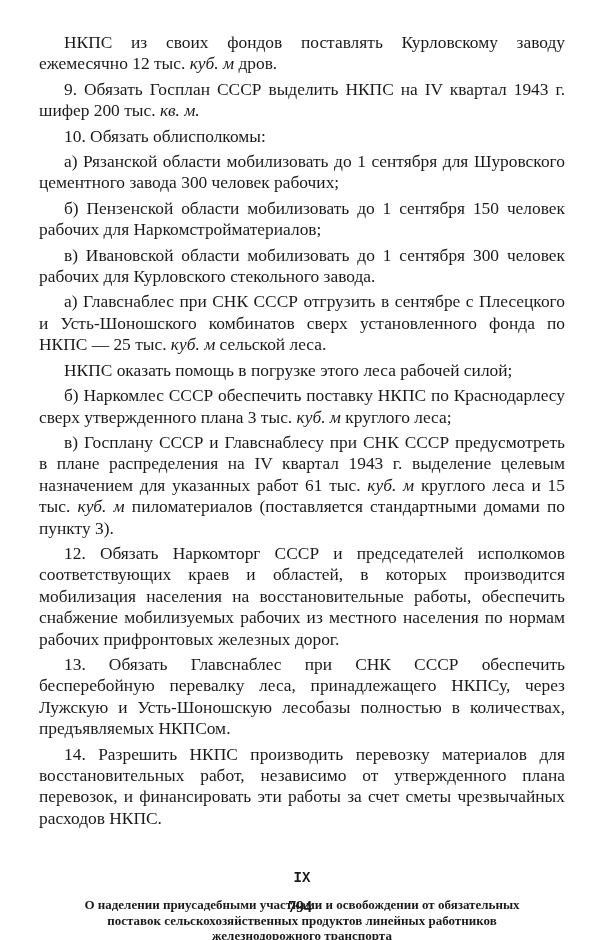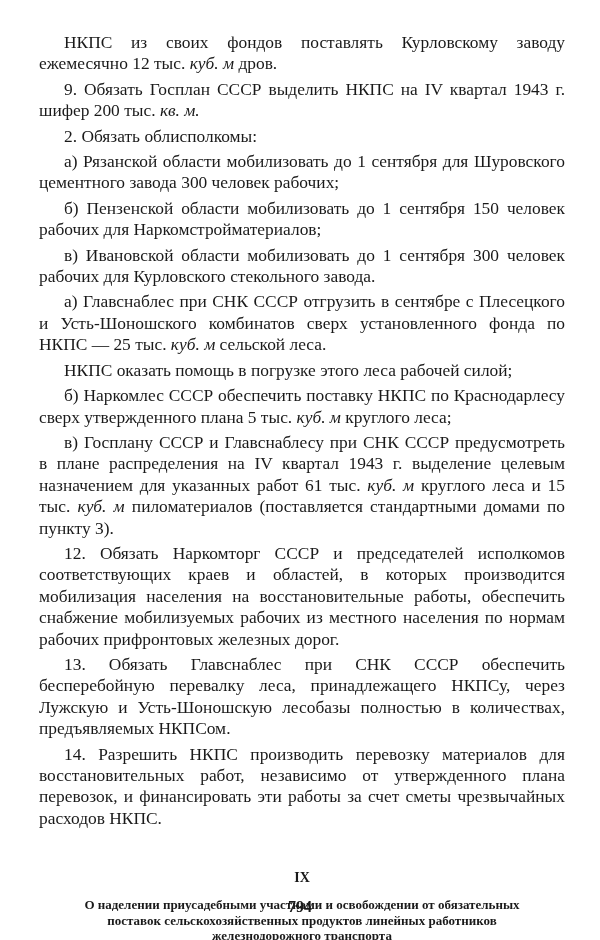--- a/index.html
+++ b/index.html
@@ -1,39 +1,39 @@
 <!DOCTYPE html>
 <html><head>
 <meta charset="utf-8">
 <style>
   html, body { margin: 0; padding: 0; background: #ffffff; }
   body { width: 600px; height: 940px; position: relative; overflow: hidden; color: #1a1a1a; }
   .page { position: absolute; left: 35px; top: 28px; width: 534px; font-family: "Liberation Serif", serif; font-size: 17.4px; line-height: 21.4px; }
   .para { margin: 4px; text-align: justify; text-indent: 25px; hyphens: manual; }
   .it { font-style: italic; }
   .section { margin-top: 40px; text-align: center; }
-  .section-num { font-family: Liberation Serif, serif; font-weight: bold; font-size: 14px; line-height: 18px; margin-bottom: 10px; }
+  .section-num { font-family: Liberation Mono, monospace; font-weight: bold; font-size: 14px; line-height: 18px; margin-bottom: 10px; }
   .section-title { font-family: "Liberation Serif", serif; font-weight: bold; font-size: 13px; line-height: 15.5px; padding: 0 40px; }
   .section-body { margin-top: 14px; }
   .page-number { position: absolute; left: 0; right: 0; top: 898px; text-align: center; font-family: "Liberation Serif", serif; font-weight: bold; font-size: 16px; }
 </style>
 </head>
 <body>
 
 <div class="page">
   <div id="top-body">
       <p class="para"><span>НКПС из своих фондов поставлять Курловскому заводу ежемесячно 12 тыс. </span><span class="it">куб. м</span><span> дров.</span></p>
       <p class="para"><span>9. Обязать Госплан СССР выделить НКПС на IV квартал 1943 г. шифер 200 тыс. </span><span class="it">кв. м.</span></p>
-      <p class="para"><span>2. Обязать облисполкомы:</span></p>
+      <p class="para"><span>10. Обязать облисполкомы:</span></p>
       <p class="para"><span>а) Рязанской области мобилизовать до 1 сентября для Шуровского цементного завода 300 человек рабочих;</span></p>
       <p class="para"><span>б) Пензенской области мобилизовать до 1 сентября 150 человек рабочих для Наркомстройматериалов;</span></p>
       <p class="para"><span>в) Ивановской области мобилизовать до 1 сентября 300 человек рабочих для Курловского стекольного завода.</span></p>
       <p class="para"><span>а) Главснаблес при СНК СССР отгрузить в сентябре с Плесецкого и Усть-Шоношского комбинатов сверх установленного фонда по НКПС — 25 тыс. </span><span class="it">куб. м</span><span> сельской леса.</span></p>
       <p class="para"><span>НКПС оказать помощь в погрузке этого леса рабочей силой;</span></p>
-      <p class="para"><span>б) Наркомлес СССР обеспечить поставку НКПС по Краснодарлесу сверх утвержденного плана 5 тыс. </span><span class="it">куб. м</span><span> круглого леса;</span></p>
+      <p class="para"><span>б) Наркомлес СССР обеспечить поставку НКПС по Краснодарлесу сверх утвержденного плана 3 тыс. </span><span class="it">куб. м</span><span> круглого леса;</span></p>
       <p class="para"><span>в) Госплану СССР и Главснаблесу при СНК СССР предусмотреть в плане распределения на IV квартал 1943 г. выделение целевым назначением для указанных работ 61 тыс. </span><span class="it">куб. м</span><span> круглого леса и 15 тыс. </span><span class="it">куб. м</span><span> пиломатериалов (поставляется стандартными домами по пункту 3).</span></p>
       <p class="para"><span>12. Обязать Наркомторг СССР и председателей исполкомов соответствующих краев и областей, в которых производится мобилизация населения на восстановительные работы, обеспечить снабжение мобилизуемых рабочих из местного населения по нормам рабочих прифронтовых железных дорог.</span></p>
       <p class="para"><span>13. Обязать Главснаблес при СНК СССР обеспечить бесперебойную перевалку леса, принадлежащего НКПСу, через Лужскую и Усть-Шоношскую лесобазы полностью в количествах, предъявляемых НКПСом.</span></p>
       <p class="para"><span>14. Разрешить НКПС производить перевозку материалов для восстановительных работ, независимо от утвержденного плана перевозок, и финансировать эти работы за счет сметы чрезвычайных расходов НКПС.</span></p>
     </div>
 
   <div class="section">
     <div class="section-num">IX</div>
     <div class="section-title">О наделении приусадебными участками и освобождении от обязательных поставок сельскохозяйственных продуктов линейных работников железнодорожного транспорта</div>
   </div>

